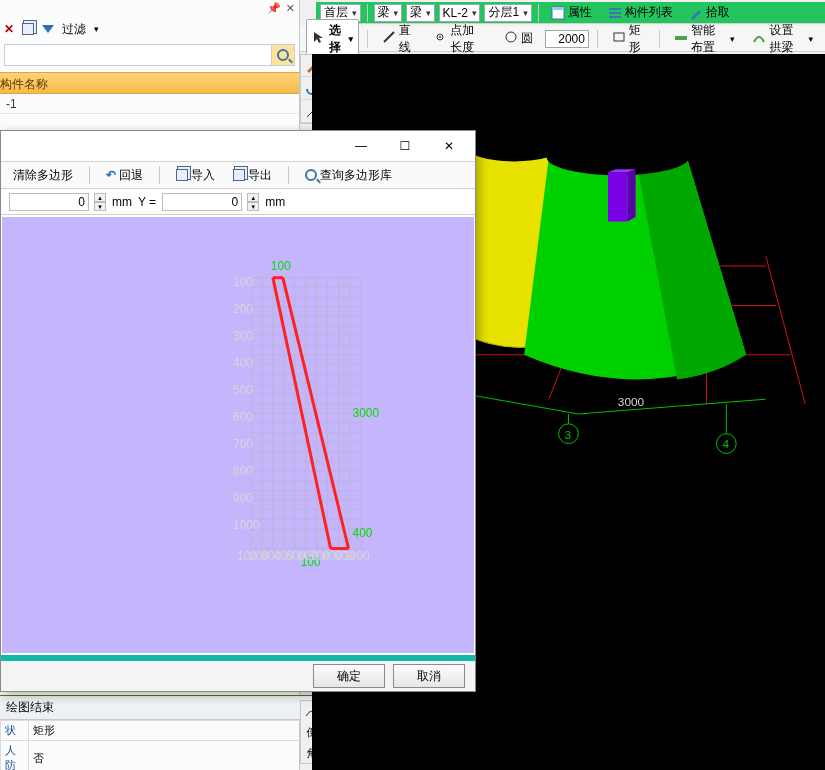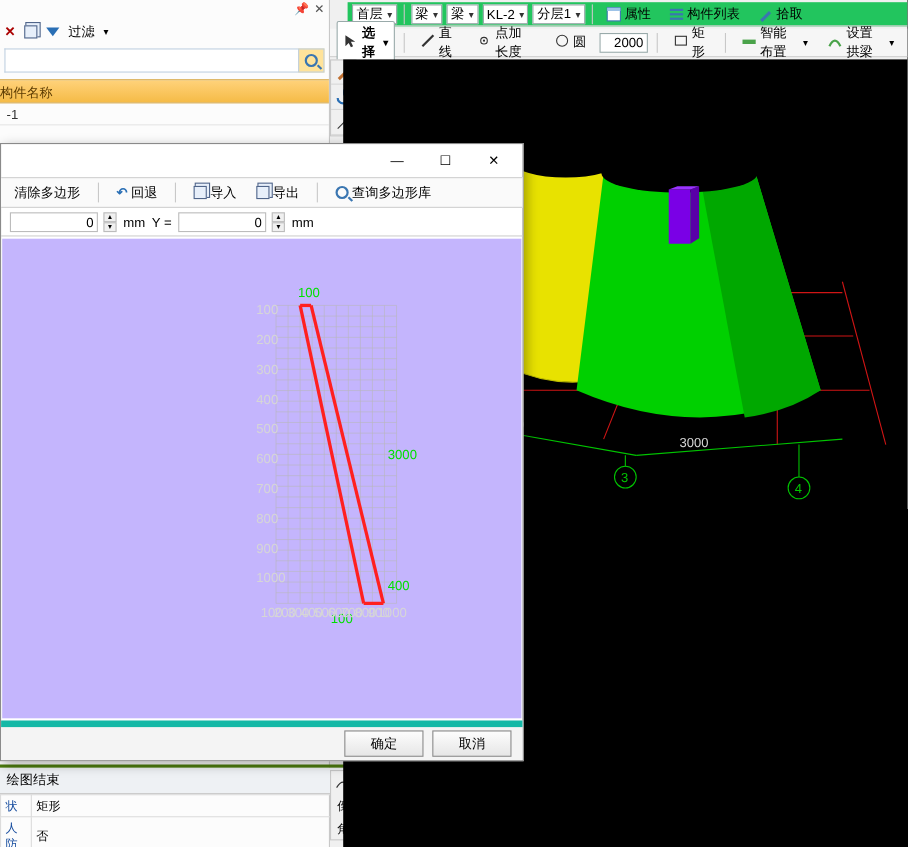--- a/index.html
+++ b/index.html
@@ -24,21 +24,21 @@
   .leftpane { position: absolute; left: 0; top: 0; width: 300px; height: 770px; background: #fcfcfc; border-right: 1px solid #c8c8c8; }
   .leftpane .pin { position: absolute; right: 18px; top: 2px; font-size: 11px; color: #555; }
   .leftpane .close { position: absolute; right: 4px; top: 2px; font-size: 11px; color: #555; }
   .lp-bar { position: absolute; top: 18px; left: 4px; right: 4px; height: 22px; display: flex; align-items: center; gap: 8px; }
   .funnel { width: 0; height: 0; border-left: 6px solid transparent; border-right: 6px solid transparent; border-top: 8px solid #2a6fb5; display: inline-block; }
   .lp-search { position: absolute; top: 44px; left: 4px; right: 4px; height: 24px; display: flex; }
   .lp-search input { flex: 1; border: 1px solid #bfcfe0; border-right: none; background: #fff; padding: 0 4px; height: 22px; }
   .lp-search .go { width: 24px; height: 22px; border: 1px solid #bfcfe0; background: #ffe39a; display: flex; align-items: center; justify-content: center; color: #3a76b1; font-weight: bold; }
   .lp-header { position: absolute; top: 72px; left: 0; right: 0; height: 22px; background: linear-gradient(#ffd27a,#f5bb47); border-top: 1px solid #d7a946; border-bottom: 1px solid #d7a946; text-align: left; line-height: 22px; color: #5a3a00; }
   .lp-row { position: absolute; top: 94px; left: 0; right: 0; height: 20px; border-bottom: 1px solid #e6e6e6; padding-left: 6px; line-height: 20px; color: #333; }
-  .lp-bottom { position: absolute; left: 0; bottom: 0; width: 348px; height: 75px; border-top: 3px solid #4d7c0f; }
+  .lp-bottom { position: absolute; left: 0; bottom: 0; width: 348px; height: 75px; border-top: 1px solid #4d7c0f; }
   .lp-bottom .title { background: #eef1f4; border-bottom: 1px solid #c8c8c8; padding: 3px 6px; }
   .lp-bottom table { width: 100%; border-collapse: collapse; }
   .lp-bottom td { border: 1px solid #dcdcdc; padding: 2px 4px; font-size: 11px; }
   .lp-bottom td.k { width: 28px; color: #1a4fa0; }
   .lp-bottom td.chk { width: 26px; text-align: center; }
 
   
   .viewport { position: absolute; left: 312px; top: 54px; right: 0; bottom: 0; background: #000; }
   .viewport svg { width: 100%; height: 100%; }
 

